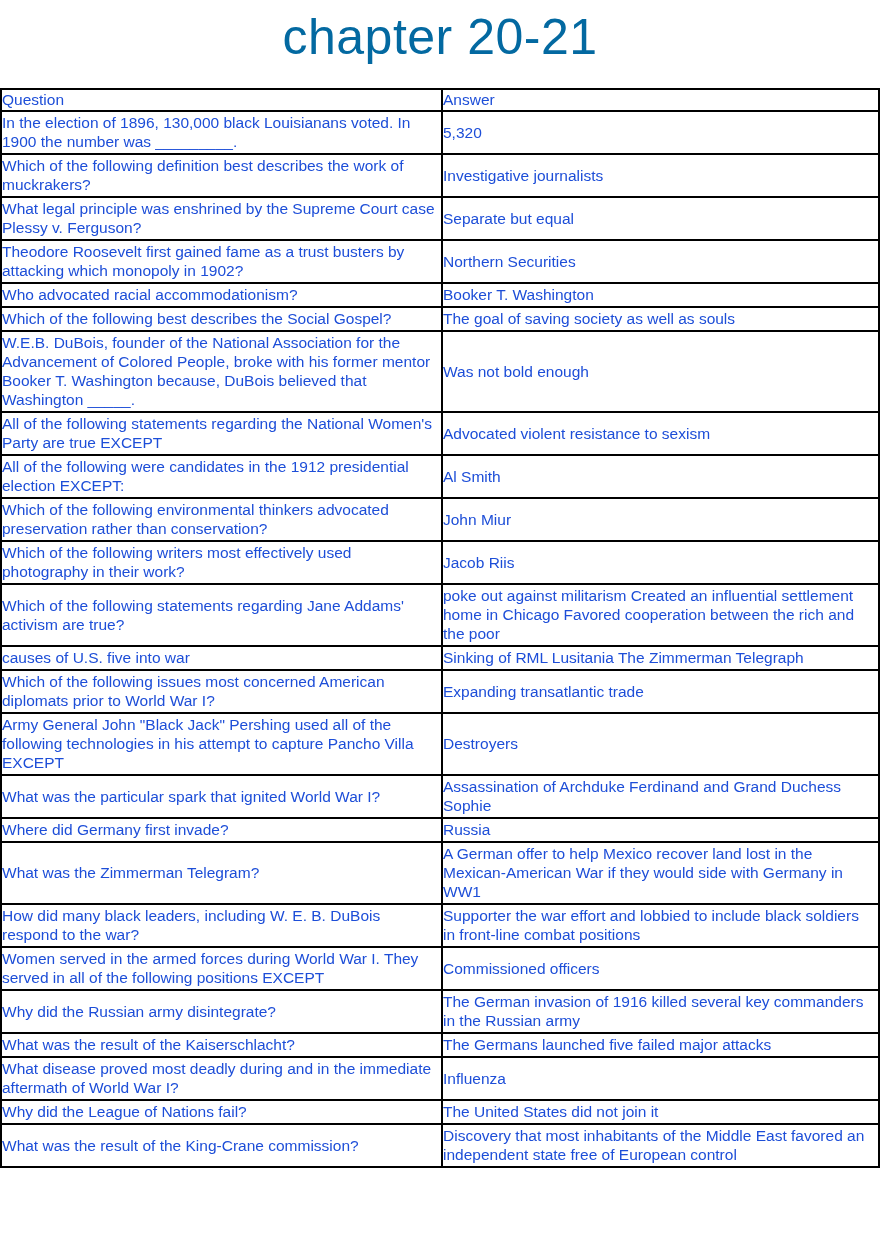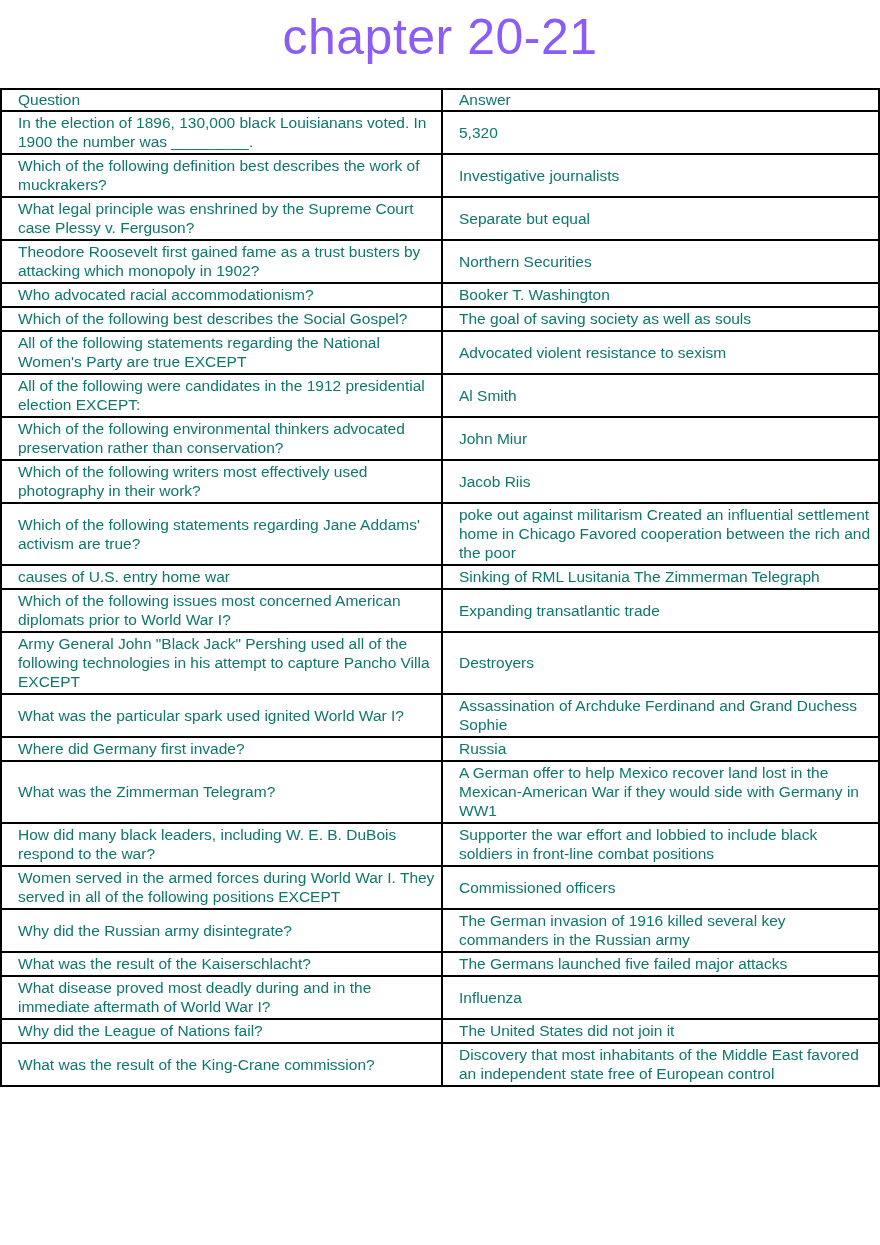--- a/index.html
+++ b/index.html
@@ -13,41 +13,41 @@
     color: #1f1f1f;
     -webkit-font-smoothing: antialiased;
   }
   .page-title {
     margin: 8px 0 0 0;
     text-align: center;
     font-size: 50px;
     line-height: 58px;
     font-weight: 300;
     letter-spacing: 0.5px;
-    color: #8b5cf6;
+    color: #0369a1;
   }
   table.qa-table {
     border-collapse: collapse;
     table-layout: fixed;
     width: 878px;
     margin: 22px 0 0 0;
     background: #ffffff;
   }
   col.q-col { width: 441px; }
   col.a-col { width: 437px; }
   .qa-table th,
   .qa-table td {
     border: 2px solid #000000;
     font-size: 15.5px;
     line-height: 19px;
     font-weight: 400;
     text-align: left;
     vertical-align: middle;
-    padding: 1px 4px 2px 16px;
-    color: #0f766e;
+    padding: 1px 4px 2px 0;
+    color: #1d4ed8;
     overflow-wrap: break-word;
   }
   .qa-table th {
     padding-top: 0px;
     padding-bottom: 1px;
   }
 </style>
 </head>
 <body>
 
@@ -83,53 +83,57 @@
       </tr>
       <tr>
         <td>Who advocated racial accommodationism?</td>
         <td>Booker T. Washington</td>
       </tr>
       <tr>
         <td>Which of the following best describes the Social Gospel?</td>
         <td>The goal of saving society as well as souls</td>
       </tr>
       <tr>
+        <td>W.E.B. DuBois, founder of the National Association for the Advancement of Colored People, broke with his former mentor Booker T. Washington because, DuBois believed that Washington _____.</td>
+        <td>Was not bold enough</td>
+      </tr>
+      <tr>
         <td>All of the following statements regarding the National Women's Party are true EXCEPT</td>
         <td>Advocated violent resistance to sexism</td>
       </tr>
       <tr>
         <td>All of the following were candidates in the 1912 presidential election EXCEPT:</td>
         <td>Al Smith</td>
       </tr>
       <tr>
         <td>Which of the following environmental thinkers advocated preservation rather than conservation?</td>
         <td>John Miur</td>
       </tr>
       <tr>
         <td>Which of the following writers most effectively used photography in their work?</td>
         <td>Jacob Riis</td>
       </tr>
       <tr>
         <td>Which of the following statements regarding Jane Addams' activism are true?</td>
         <td>poke out against militarism Created an influential settlement home in Chicago Favored cooperation between the rich and the poor</td>
       </tr>
       <tr>
-        <td>causes of U.S. entry home war</td>
+        <td>causes of U.S. five into war</td>
         <td>Sinking of RML Lusitania The Zimmerman Telegraph</td>
       </tr>
       <tr>
         <td>Which of the following issues most concerned American diplomats prior to World War I?</td>
         <td>Expanding transatlantic trade</td>
       </tr>
       <tr>
         <td>Army General John "Black Jack" Pershing used all of the following technologies in his attempt to capture Pancho Villa EXCEPT</td>
         <td>Destroyers</td>
       </tr>
       <tr>
-        <td>What was the particular spark used ignited World War I?</td>
+        <td>What was the particular spark that ignited World War I?</td>
         <td>Assassination of Archduke Ferdinand and Grand Duchess Sophie</td>
       </tr>
       <tr>
         <td>Where did Germany first invade?</td>
         <td>Russia</td>
       </tr>
       <tr>
         <td>What was the Zimmerman Telegram?</td>
         <td>A German offer to help Mexico recover land lost in the Mexican-American War if they would side with Germany in WW1</td>
       </tr>

